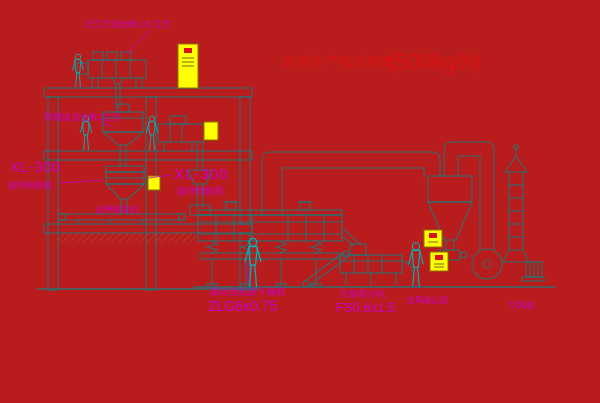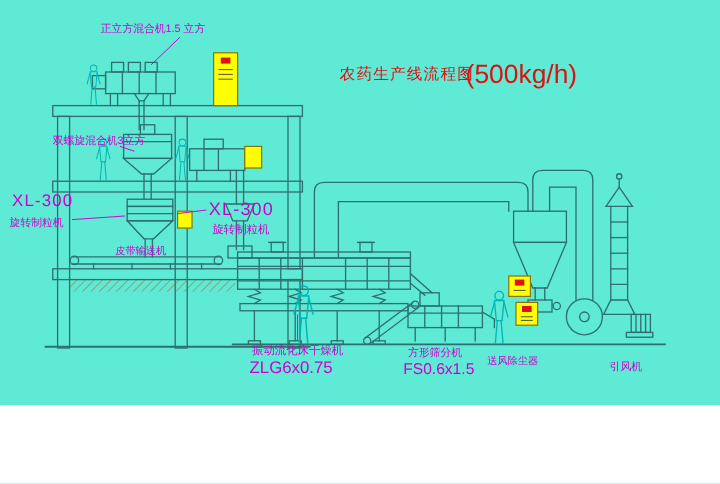--- a/index.html
+++ b/index.html
@@ -5,21 +5,21 @@
   :root{
     --structure:#2e6f6f;
     --label:#cc00cc;
     --title:#dd1111;
     --figure:#00b7b7;
     --cabinet:#ffff00;
     --cabinet_border:#8a7500;
     --hatch_red:#b05a2a;
   }
   html,body{margin:0;padding:0;background:#fff;}
-  .canvas{position:relative;width:600px;height:338px;background:#5eead4;overflow:hidden;
+  .canvas{position:relative;width:600px;height:403px;background:#b91c1c;overflow:hidden;
           font-family:"Liberation Sans","DejaVu Sans",sans-serif;}
   svg{display:block;}
   svg text{font-family:"Liberation Sans","DejaVu Sans",sans-serif;}
   .st{stroke:var(--structure);fill:none;stroke-width:1.1;stroke-linecap:square;}
   .thick{stroke-width:1.6;}
   .fig{stroke:var(--figure);fill:none;stroke-width:1.4;stroke-linecap:round;}
   .yel{fill:var(--cabinet);stroke:var(--cabinet_border);stroke-width:1;}
   .redmark{fill:var(--title);stroke:none;}
   .panline{stroke:#4a4a4a;stroke-width:0.8;}
   .mag{stroke:var(--label);stroke-width:0.8;fill:none;}

